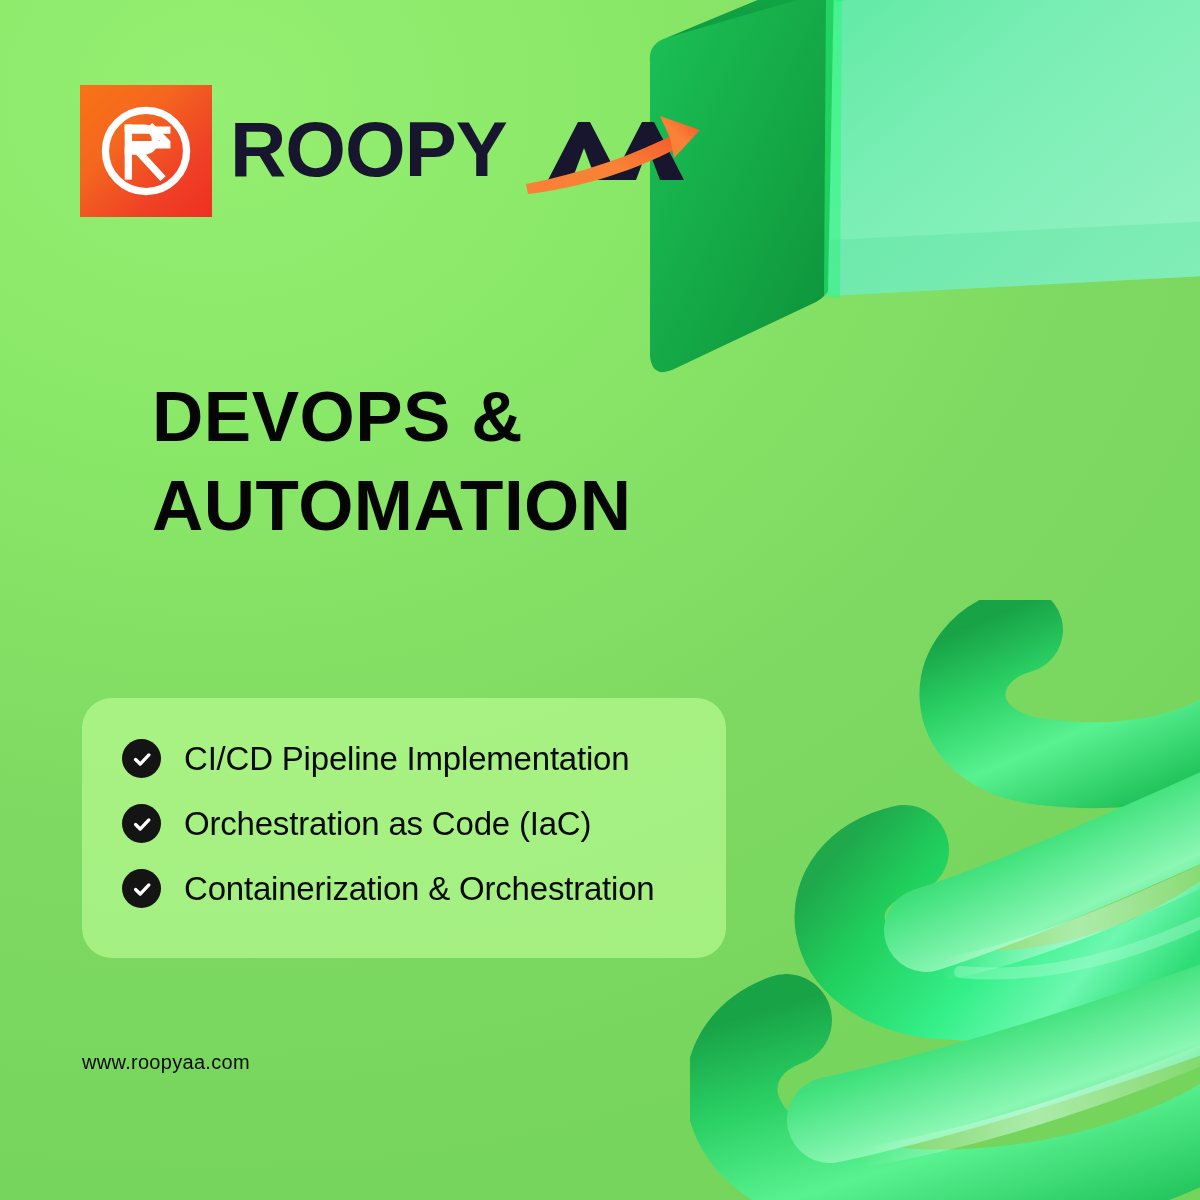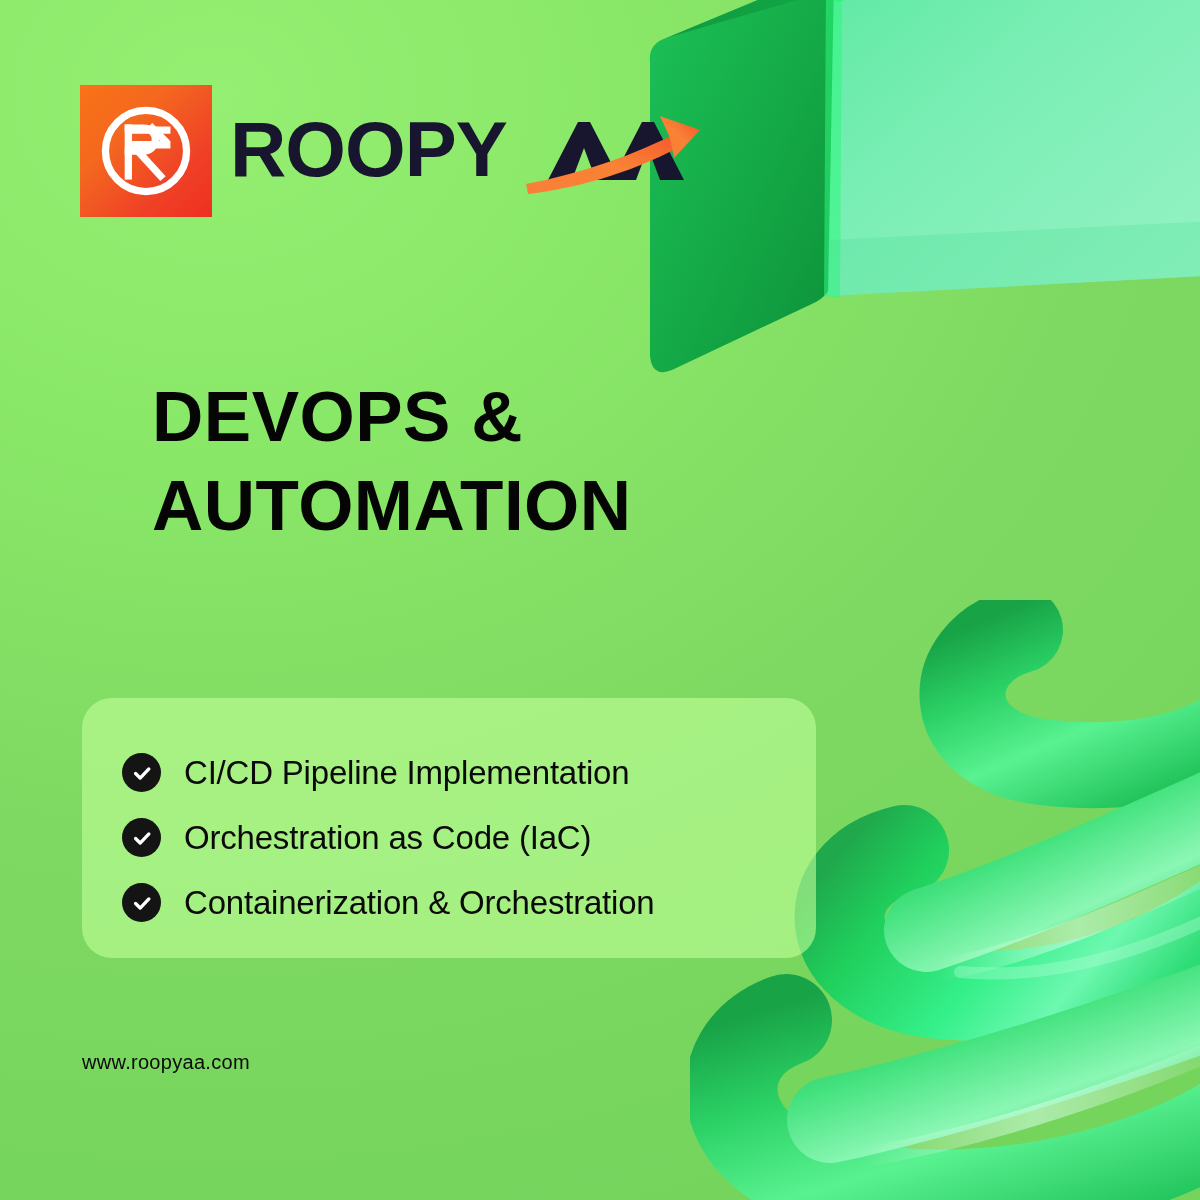--- a/index.html
+++ b/index.html
@@ -52,24 +52,24 @@
     line-height:1.26;
     letter-spacing:0.5px;
     text-transform:uppercase;
     white-space:pre-line;
     margin-left:48px;
   }
 
   
   .features-card {
     position:absolute; left:82px; top:698px;
-    width:734px; height:260px;
+    width:644px; height:260px;
     background:rgba(190,255,150,0.62);
     border-radius:30px;
-    padding:42px 0 0 40px;
+    padding:28px 0 0 40px;
   }
   .feature-row {
     display:flex; align-items:center;
     height:65px;
   }
   .check-badge {
     width:39px; height:39px; border-radius:50%;
     background:#141414;
     display:flex; align-items:center; justify-content:center;
     flex:none;

